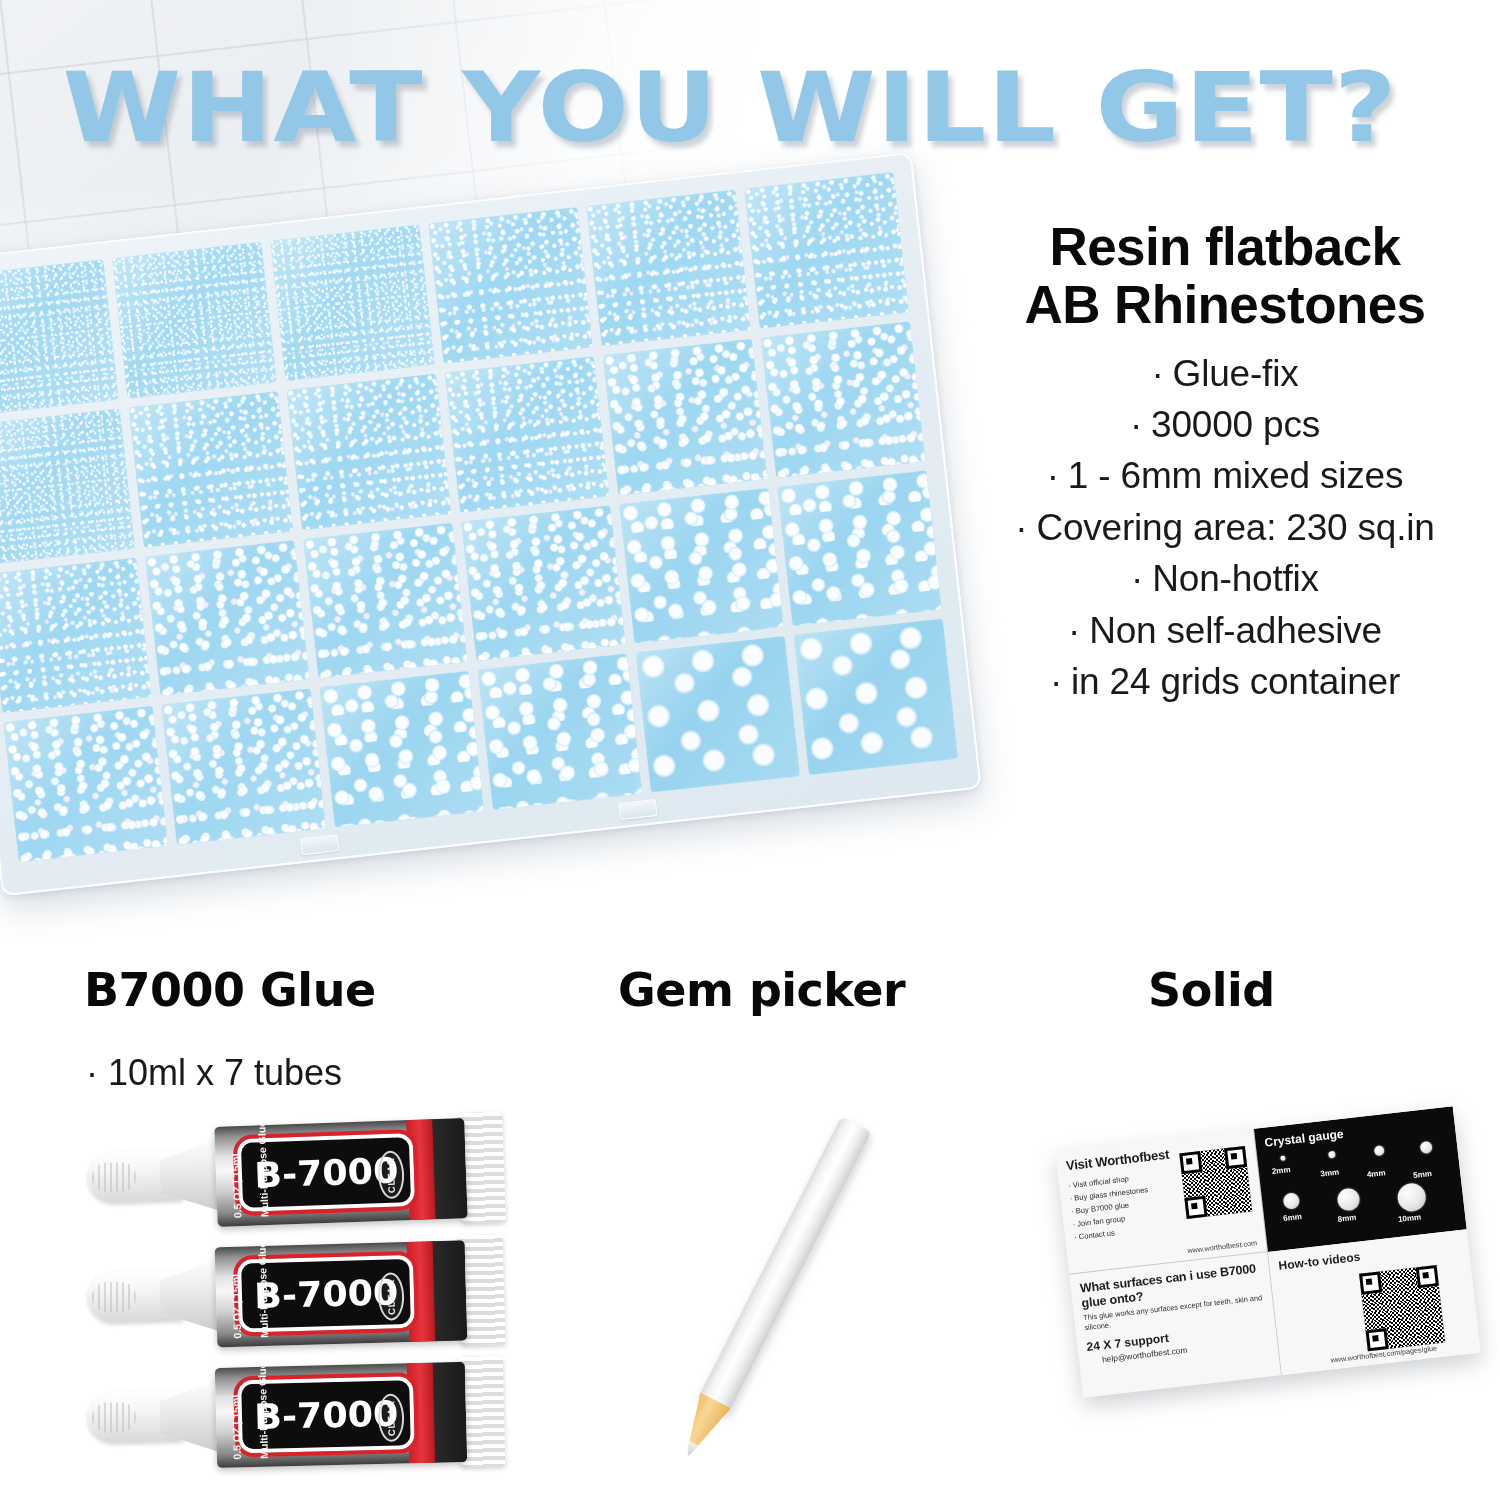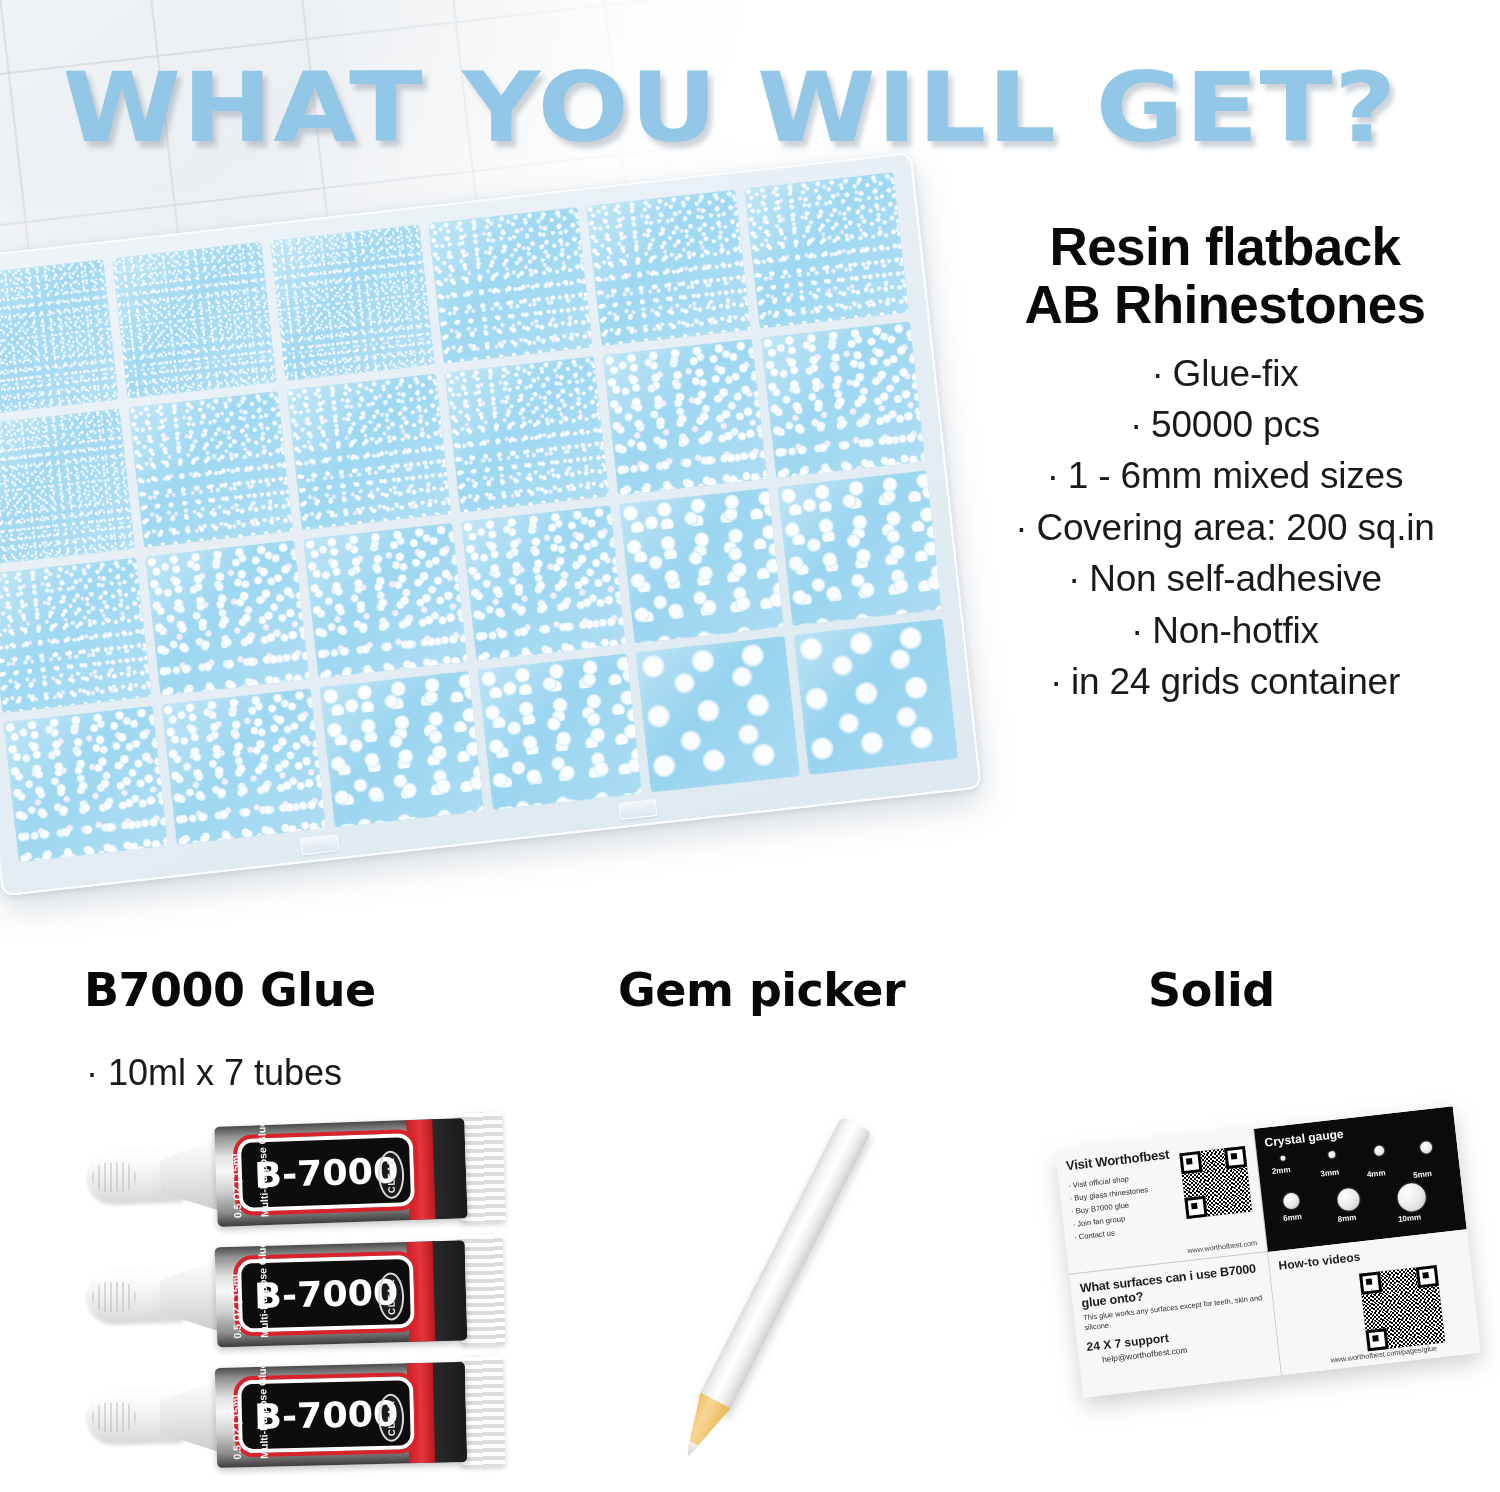--- a/index.html
+++ b/index.html
@@ -500,25 +500,25 @@
   </div>
 </div>
 
 <div id="spec">
   <h2>
     <span>Resin flatback</span><br>
     <span>AB Rhinestones</span>
   </h2>
   <ul id="spec-list">
     <li><span class="dot">·</span><span>Glue-fix</span></li>
-    <li><span class="dot">·</span><span>50000 pcs</span></li>
+    <li><span class="dot">·</span><span>30000 pcs</span></li>
     <li><span class="dot">·</span><span>1 - 6mm mixed sizes</span></li>
-    <li><span class="dot">·</span><span>Covering area: 200 sq.in</span></li>
+    <li><span class="dot">·</span><span>Covering area: 230 sq.in</span></li>
+    <li><span class="dot">·</span><span>Non-hotfix</span></li>
     <li><span class="dot">·</span><span>Non self-adhesive</span></li>
-    <li><span class="dot">·</span><span>Non-hotfix</span></li>
     <li><span class="dot">·</span><span>in 24 grids container</span></li>
   </ul>
 </div>
 
 <div class="sec-h" id="h-glue">B7000 Glue</div>
 <div class="sec-h" id="h-gem">Gem picker</div>
 <div class="sec-h" id="h-manual">Solid</div>
 <div id="glue-sub">· 10ml x 7 tubes</div>
 
 <div class="tube" id="tube1">

